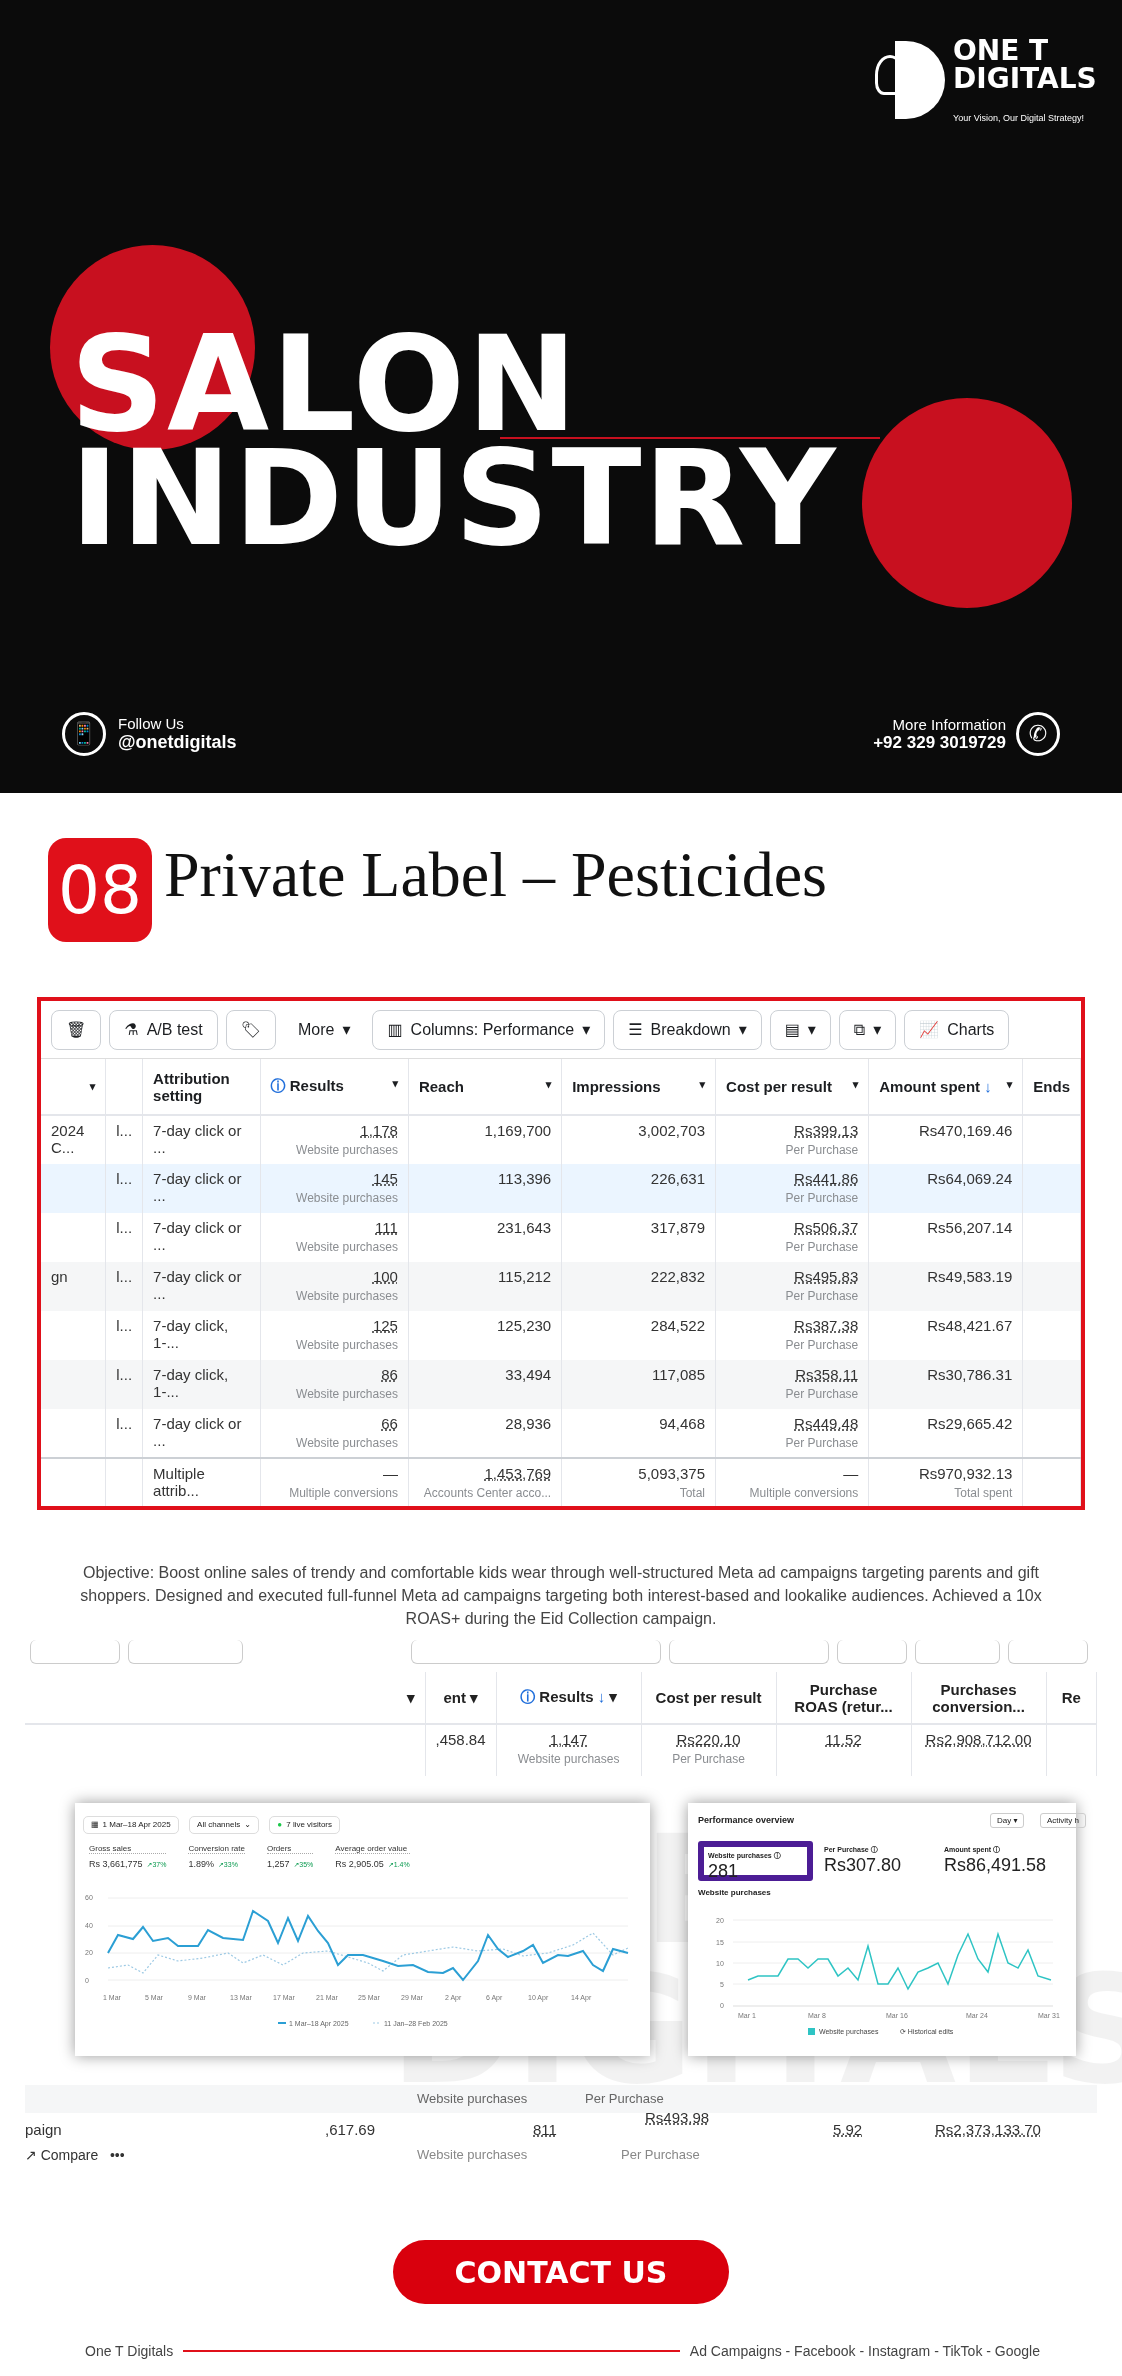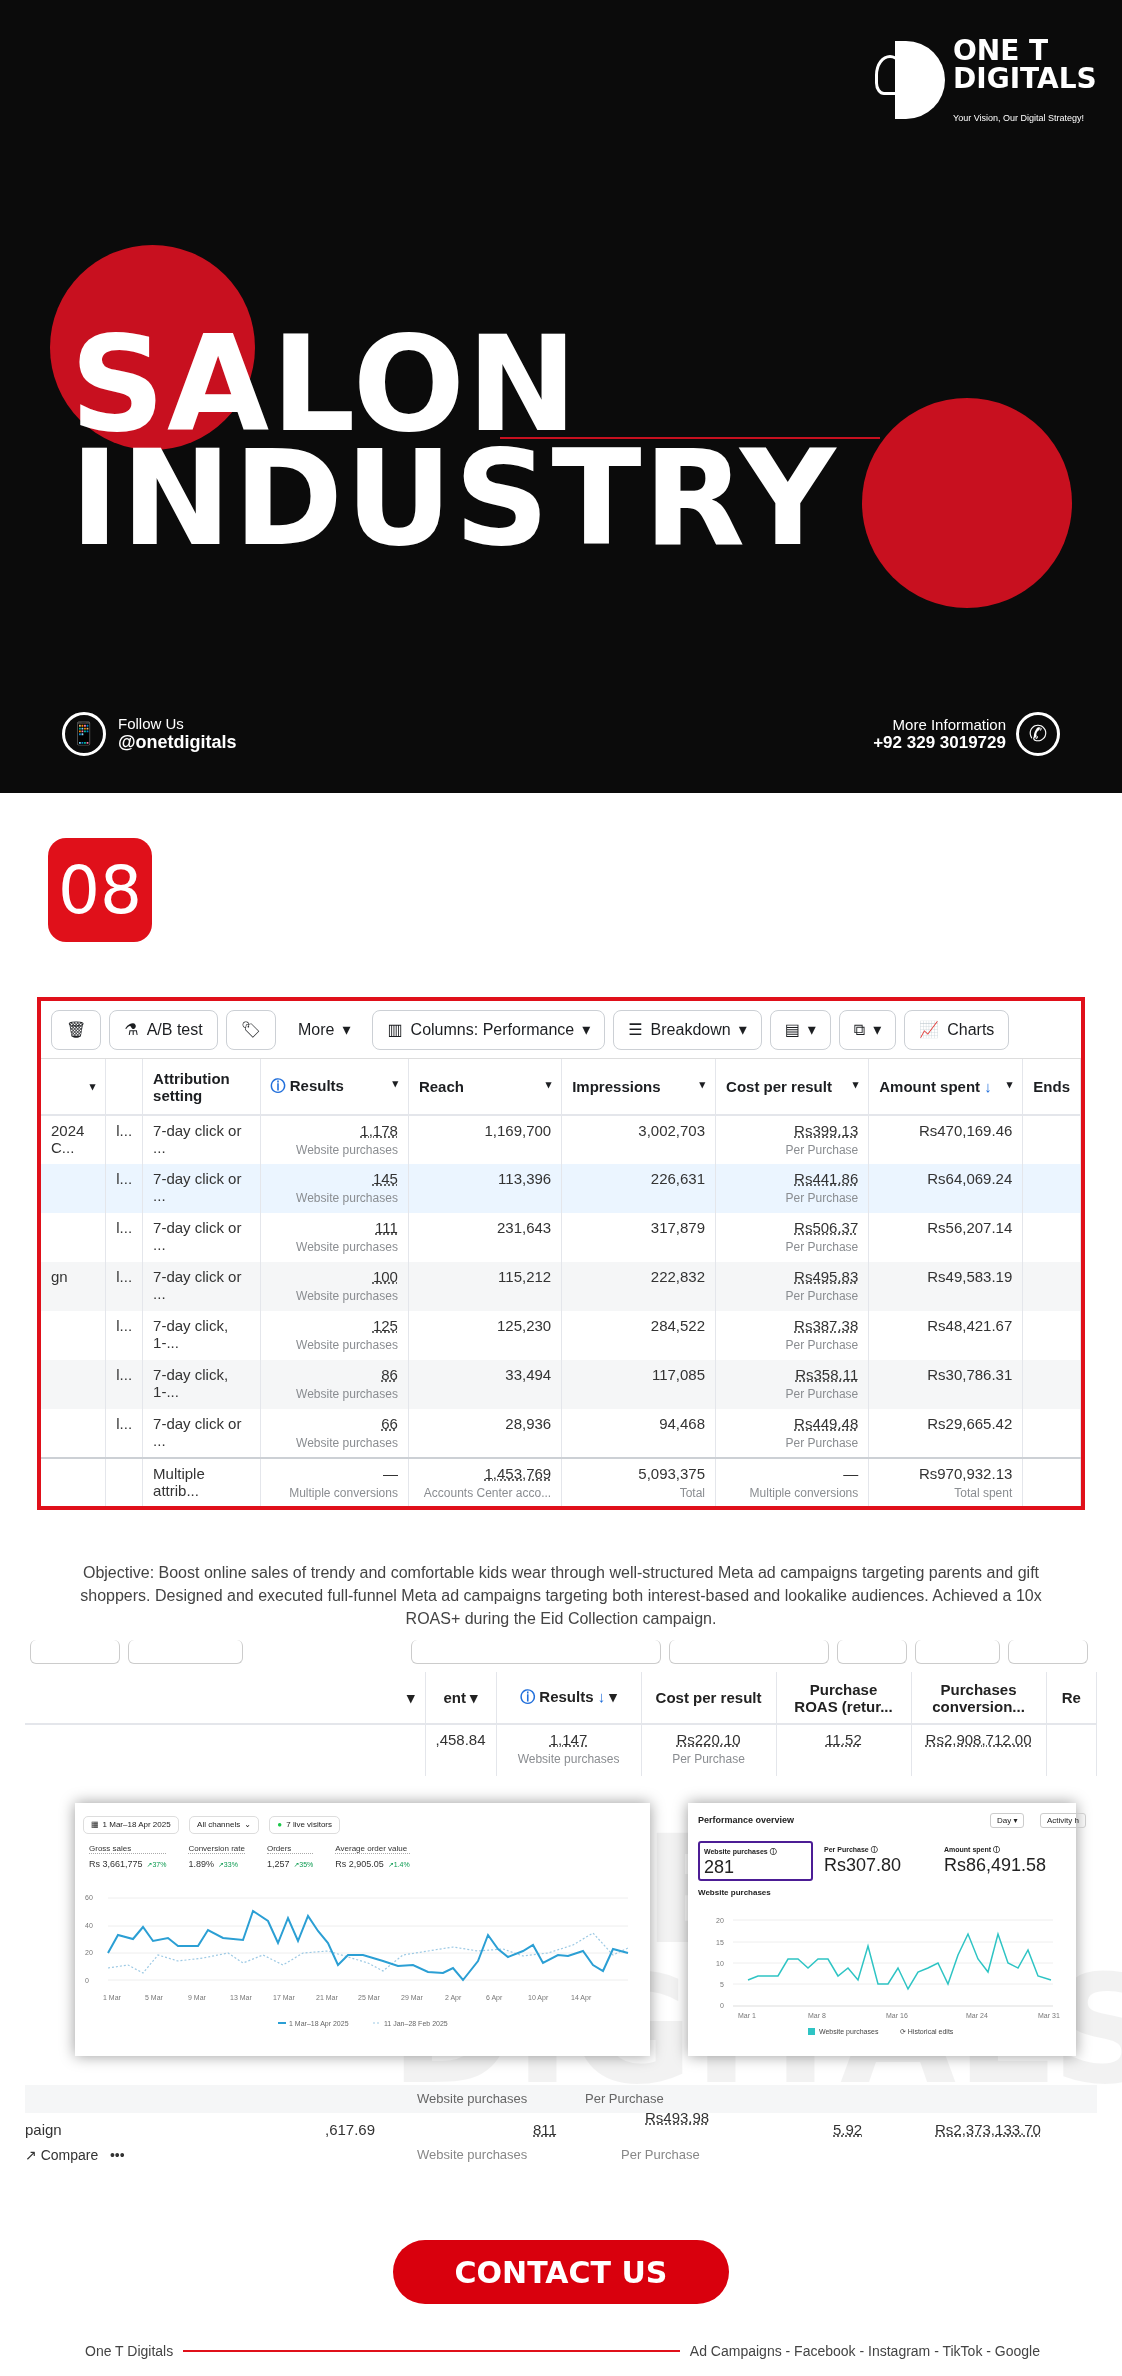--- a/index.html
+++ b/index.html
@@ -98,20 +98,21 @@
     <div>
       <div class="small">More Information</div>
       <div class="big">+92 329 3019729</div>
     </div>
     <div class="round-icon">✆</div>
   </div>
 </div>
 
 <div class="sec-head">
   <div class="num-badge">08</div>
+  <div class="sec-title">Private Label – Pesticides</div>
 </div>
 
 <div class="fb-box">
   <div class="toolbar">
     <div class="tb-btn">
         <span>🗑</span>
       </div>
     <div class="tb-btn">
         <span>⚗</span>
         <span>A/B test</span>
@@ -357,21 +358,21 @@
       <line x1="290" y1="140" x2="298" y2="140" stroke="#9cc9e4" stroke-dasharray="2,2"></line>
         <text x="301" y="143">11 Jan–28 Feb 2025</text>
     </g>
   </svg>
 </div>
 
 <div class="shot shot2">
   <div style="position:absolute;left:10px;top:12px;font-size:9px;font-weight:700">Performance overview</div>
   <div style="position:absolute;left:302px;top:10px;font-size:8px;border:1px solid #ccc;border-radius:3px;padding:2px 6px"><span>Day</span> ▾</div>
   <div style="position:absolute;left:352px;top:10px;font-size:8px;border:1px solid #ccc;border-radius:3px;padding:2px 6px;white-space:nowrap">Activity h</div>
-  <div style="position:absolute;left:10px;top:38px;width:115px;height:40px;border:2px solid #4c1d95;border-radius:3px;padding:4px">
+  <div style="position:absolute;left:10px;top:38px;width:115px;height:40px;border:6px solid #4c1d95;border-radius:3px;padding:4px">
     <div style="font-size:7px;font-weight:700"><span>Website purchases</span> ⓘ</div>
       <div style="font-size:18px">281</div>
   </div>
   <div style="position:absolute;left:136px;top:42px">
       <div style="font-size:7px;font-weight:700"><span>Per Purchase</span> ⓘ</div>
       <div style="font-size:18px">Rs307.80</div>
     </div>
   <div style="position:absolute;left:256px;top:42px">
       <div style="font-size:7px;font-weight:700"><span>Amount spent</span> ⓘ</div>
       <div style="font-size:18px">Rs86,491.58</div>

